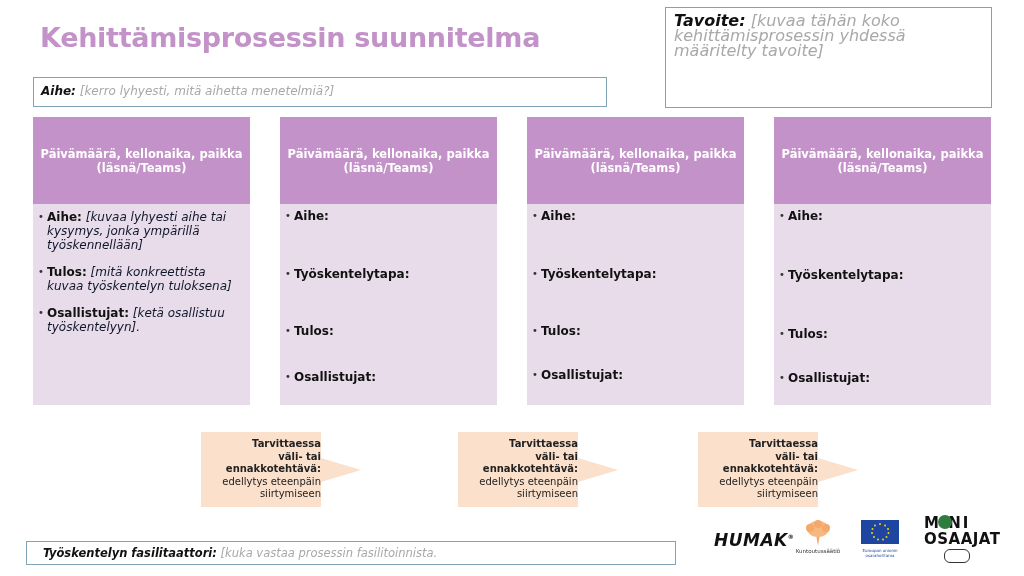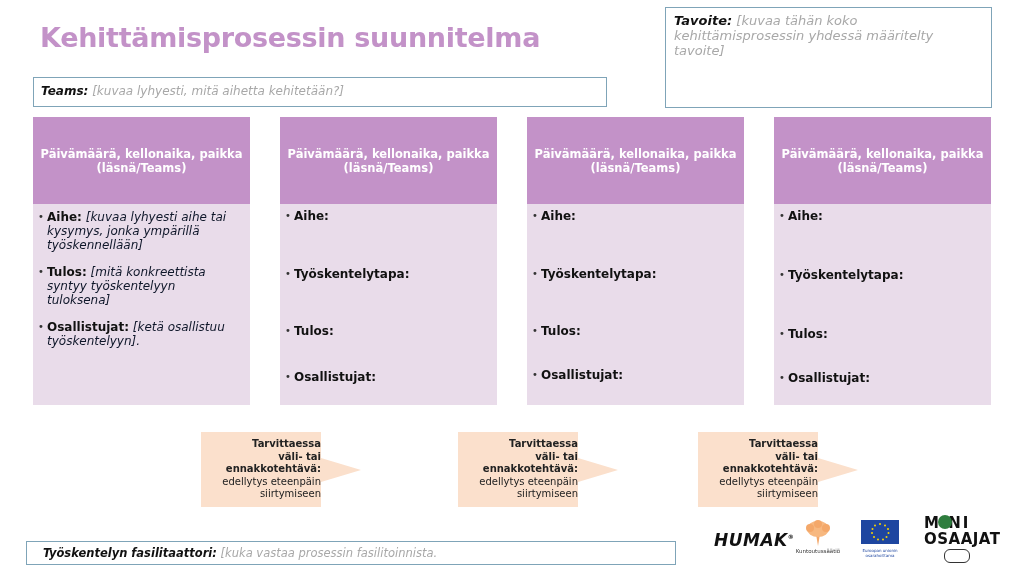--- a/index.html
+++ b/index.html
@@ -1,20 +1,20 @@
 <!DOCTYPE html>
 <html><head>
 <meta charset="utf-8">
 <style>
   html,body{margin:0;padding:0;background:#fff;}
   body{width:1024px;height:576px;position:relative;overflow:hidden;font-family:"DejaVu Sans",sans-serif;}
   .title{position:absolute;left:40px;top:22px;font-family:"DejaVu Sans",sans-serif;font-weight:bold;font-size:27px;color:#c392c8;letter-spacing:-0.3px;}
   .box{position:absolute;border:1px solid #7fa4b8;background:#fff;box-sizing:border-box;}
   .aihe{left:33px;top:77px;width:574px;height:30px;padding:6px 7px;font-size:12px;}
-  .tavoite{left:665px;top:7px;width:327px;height:101px;padding:5px 8px;font-size:13px;line-height:15px;}
+  .tavoite{left:665px;top:7px;width:327px;height:101px;padding:5px 8px;font-size:16px;line-height:15px;}
   .fasil{left:26px;top:541px;width:650px;height:24px;padding:4px 16px;font-size:11.5px;}
   .lbl{font-weight:bold;font-style:italic;color:#111;}
   .ph{font-style:italic;color:#a8a8a8;}
   .col{position:absolute;top:117px;width:217px;height:288px;background:#e9dcea;}
   .col .head{height:87px;background:#c392c8;color:#fff;font-weight:bold;font-size:11.5px;text-align:center;display:flex;align-items:center;justify-content:center;line-height:14px;padding:0 6px;box-sizing:border-box;}
   .col ul{margin:0;padding:6px 8px 0 14px;list-style:none;font-size:12px;line-height:14px;color:#222;}
   .col li{position:relative;padding-left:0;}
   .col li:before{content:"•";position:absolute;left:-9px;top:0;font-size:10px;color:#333;}
   .col li b{color:#111;}
   .col li i{color:#0f172a;}
@@ -25,34 +25,34 @@
   .step .arrow{position:absolute;left:120px;top:26px;width:0;height:0;border-top:12px solid transparent;border-bottom:12px solid transparent;border-left:40px solid #fbe0cc;}
   .step .shaft{position:absolute;left:112px;top:30px;width:16px;height:16px;background:#fbe0cc;}
   .logo{position:absolute;}
 </style>
 </head>
 <body>
 
 <div class="title">Kehittämisprosessin suunnitelma</div>
 
 <div class="box aihe">
-  <span class="lbl">Teams</span><span class="lbl">:</span>
-  <span class="ph">[kuvaa lyhyesti, mitä aihetta kehitetään?]</span>
+  <span class="lbl">Aihe</span><span class="lbl">:</span>
+  <span class="ph">[kerro lyhyesti, mitä aihetta menetelmiä?]</span>
 </div>
 
 <div class="box tavoite">
   <span class="lbl">Tavoite:</span>
   <span class="ph">[kuvaa tähän koko kehittämisprosessin yhdessä määritelty tavoite]</span>
 </div>
 
 <div class="col c1" style="left:33px;">
   <div class="head">Päivämäärä, kellonaika, paikka (läsnä/Teams)</div>
   <ul>
     <li><b>Aihe:</b> <i>[kuvaa lyhyesti aihe tai kysymys, jonka ympärillä työskennellään]</i></li>
-    <li><b>Tulos:</b> <i>[mitä konkreettista syntyy työskentelyyn tuloksena]</i></li>
+    <li><b>Tulos:</b> <i>[mitä konkreettista kuvaa työskentelyn tuloksena]</i></li>
     <li><b>Osallistujat:</b> <i>[ketä osallistuu työskentelyyn].</i></li>
   </ul>
 </div>
 
 <div class="col" style="left:280px;">
   <div class="head">Päivämäärä, kellonaika, paikka (läsnä/Teams)</div>
   <ul style="padding-top:5px;">
     <li style="height:58px;"><b>Aihe:</b></li>
     <li style="height:57px;"><b>Työskentelytapa:</b></li>
     <li style="height:46px;"><b>Tulos:</b></li>

